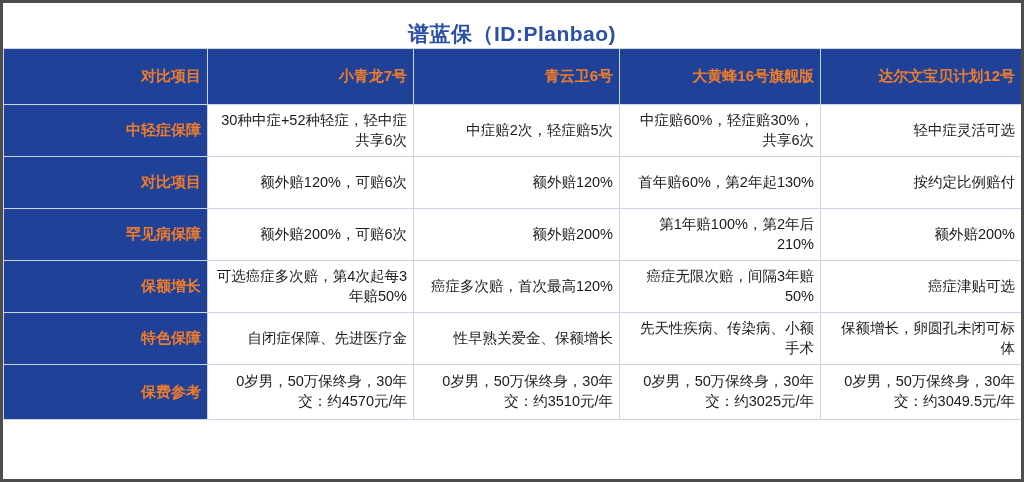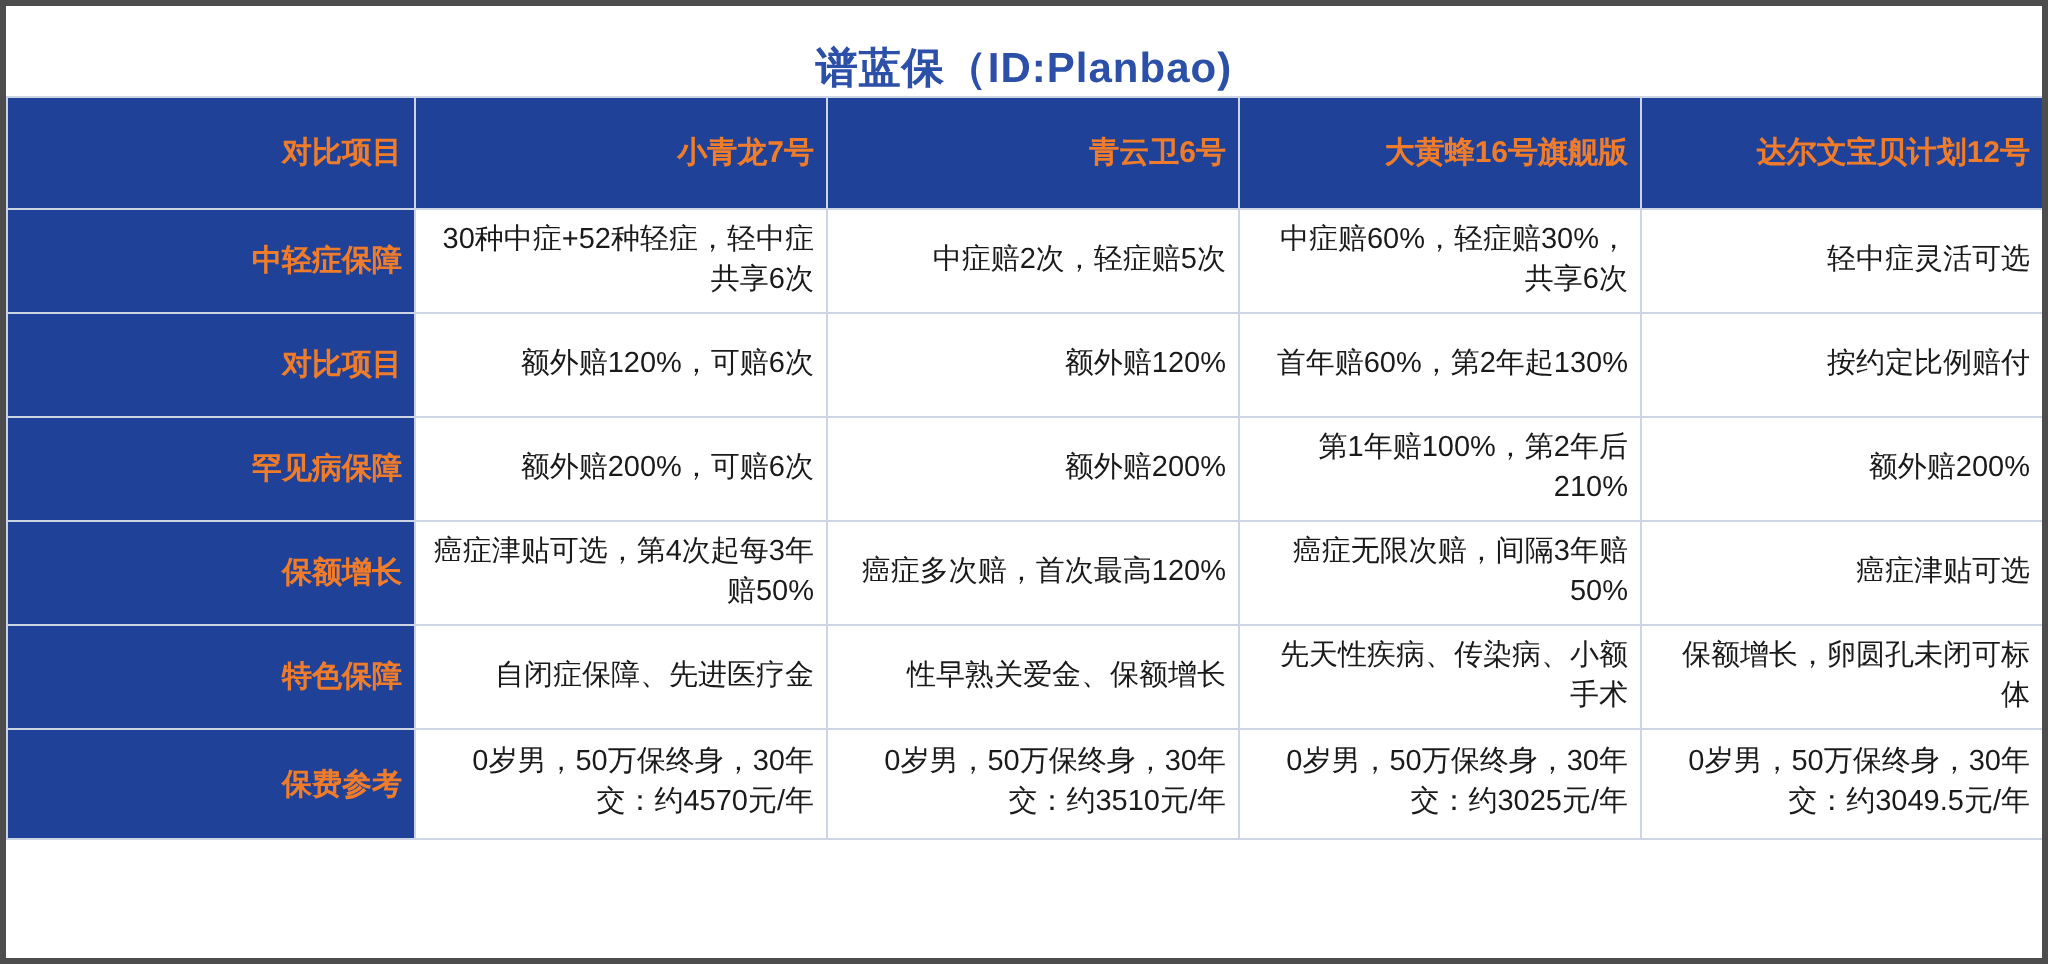--- a/index.html
+++ b/index.html
@@ -183,21 +183,21 @@
       </tr>
       <tr>
         <td class="rowlabel">罕见病保障</td>
         <td class="val">额外赔200%，可赔6次</td>
         <td class="val">额外赔200%</td>
         <td class="val">第1年赔100%，第2年后210%</td>
         <td class="val">额外赔200%</td>
       </tr>
       <tr>
         <td class="rowlabel">保额增长</td>
-        <td class="val">癌症津贴可选，第4次起每3年赔50%</td>
+        <td class="val">可选癌症多次赔，第4次起每3年赔50%</td>
         <td class="val">癌症多次赔，首次最高120%</td>
         <td class="val">癌症无限次赔，间隔3年赔50%</td>
         <td class="val">癌症津贴可选</td>
       </tr>
       <tr>
         <td class="rowlabel">特色保障</td>
         <td class="val">自闭症保障、先进医疗金</td>
         <td class="val">性早熟关爱金、保额增长</td>
         <td class="val">先天性疾病、传染病、小额手术</td>
         <td class="val">保额增长，卵圆孔未闭可标体</td>

